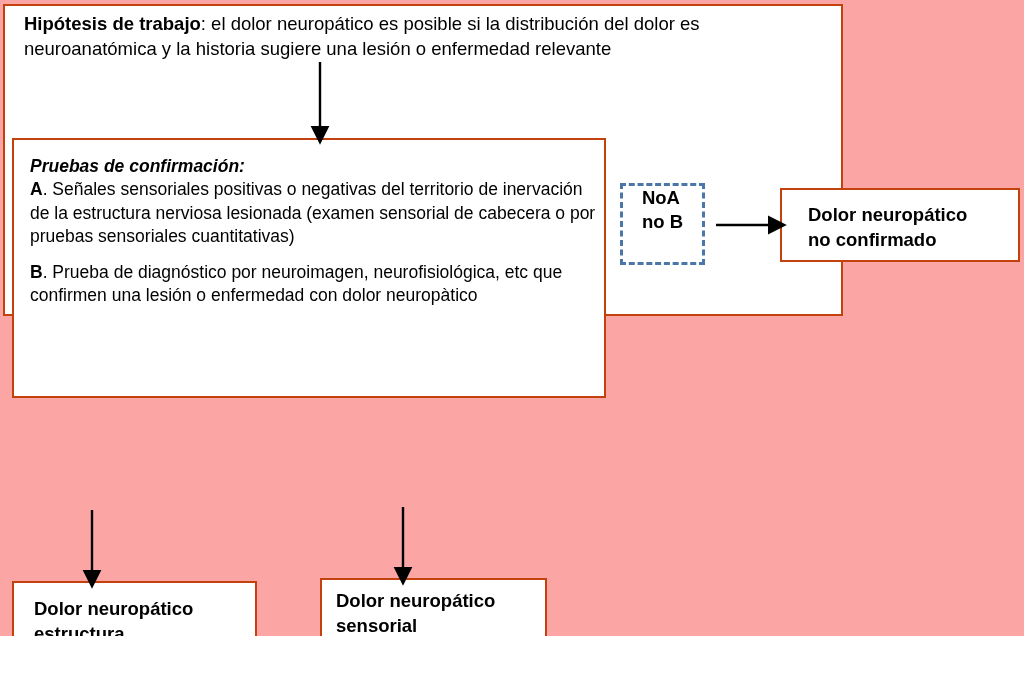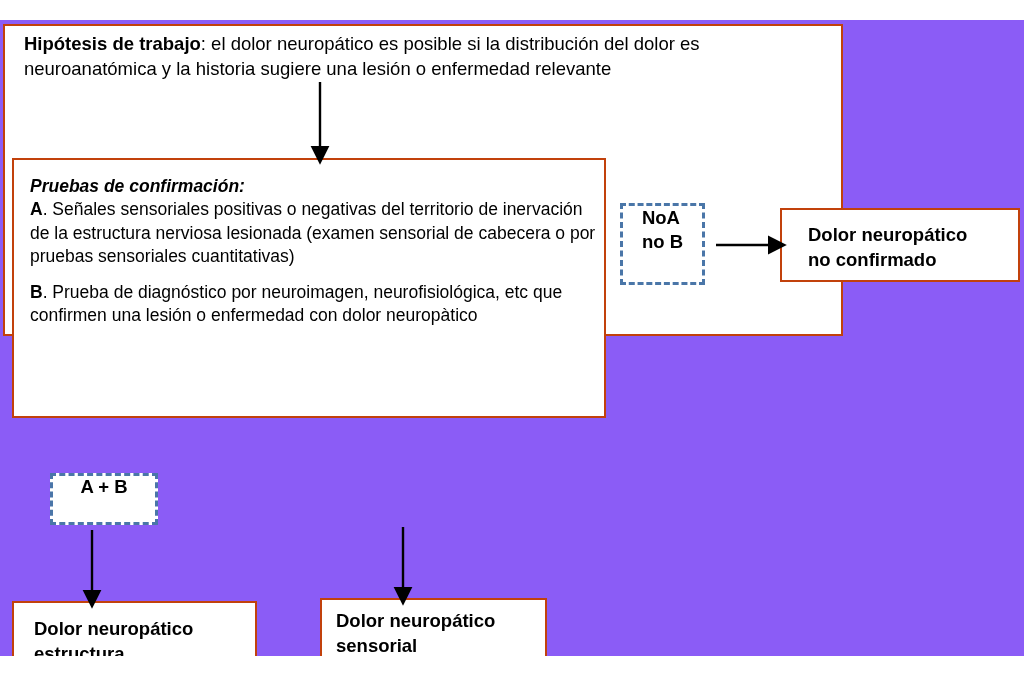--- a/index.html
+++ b/index.html
@@ -9,22 +9,21 @@
   }
   body {
     font-family: "Liberation Sans", sans-serif;
     color: #000000;
   }
   #canvas {
     position: relative;
     width: 1024px;
     height: 636px;
     overflow: hidden;
-    background: #8b5cf6;
-    margin-top: 20px;
+    background: #fca5a5;
   }
   .box {
     position: absolute;
     box-sizing: border-box;
     background: #ffffff;
     border: 2px solid #c2410c;
   }
   .dashed-box {
     position: absolute;
     box-sizing: border-box;
@@ -186,23 +185,20 @@
   <div class="txt" id="tests-text"><span class="hd">Pruebas de confirmación:</span><br><span class="lbl">A</span><span>. Señales sensoriales positivas o negativas del territorio de inervación de la estructura nerviosa lesionada (examen sensorial de cabecera o por pruebas sensoriales cuantitativas)</span><span class="gap"></span><span class="lbl">B</span><span>. Prueba de diagnóstico por neuroimagen, neurofisiológica, etc que confirmen una lesión o enfermedad con dolor neuropàtico</span></div>
 
   <div class="dashed-box" id="noa-nob-box">
     <div id="noa-nob-label"><span>NoA</span><br><span>no B</span></div>
   </div>
 
   <div class="box" id="not-confirmed-box">
     <div id="not-confirmed-label"><span>Dolor neuropático</span><br><span>no confirmado</span></div>
   </div>
 
-  <div class="dashed-box" id="a-plus-b-box">
-    <span class="cond-label">A + B</span>
-  </div>
 
 
   <div class="box" id="confirmed-box">
     <div id="confirmed-label"><span>Dolor neuropático</span><br><span>estructura</span></div>
   </div>
 
   <div class="box" id="probable-box">
     <div id="probable-label"><span>Dolor neuropático</span><br><span>sensorial</span></div>
   </div>
 

